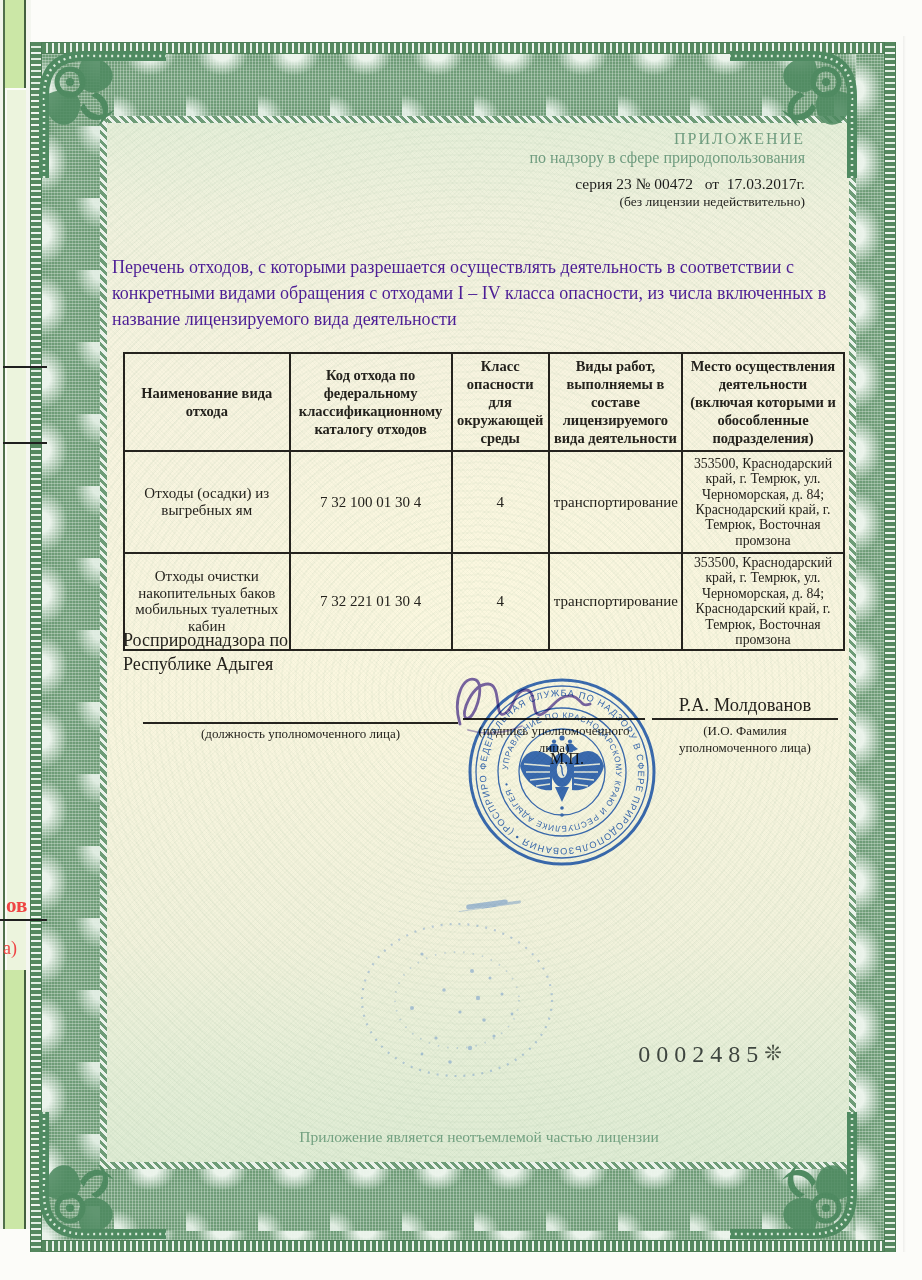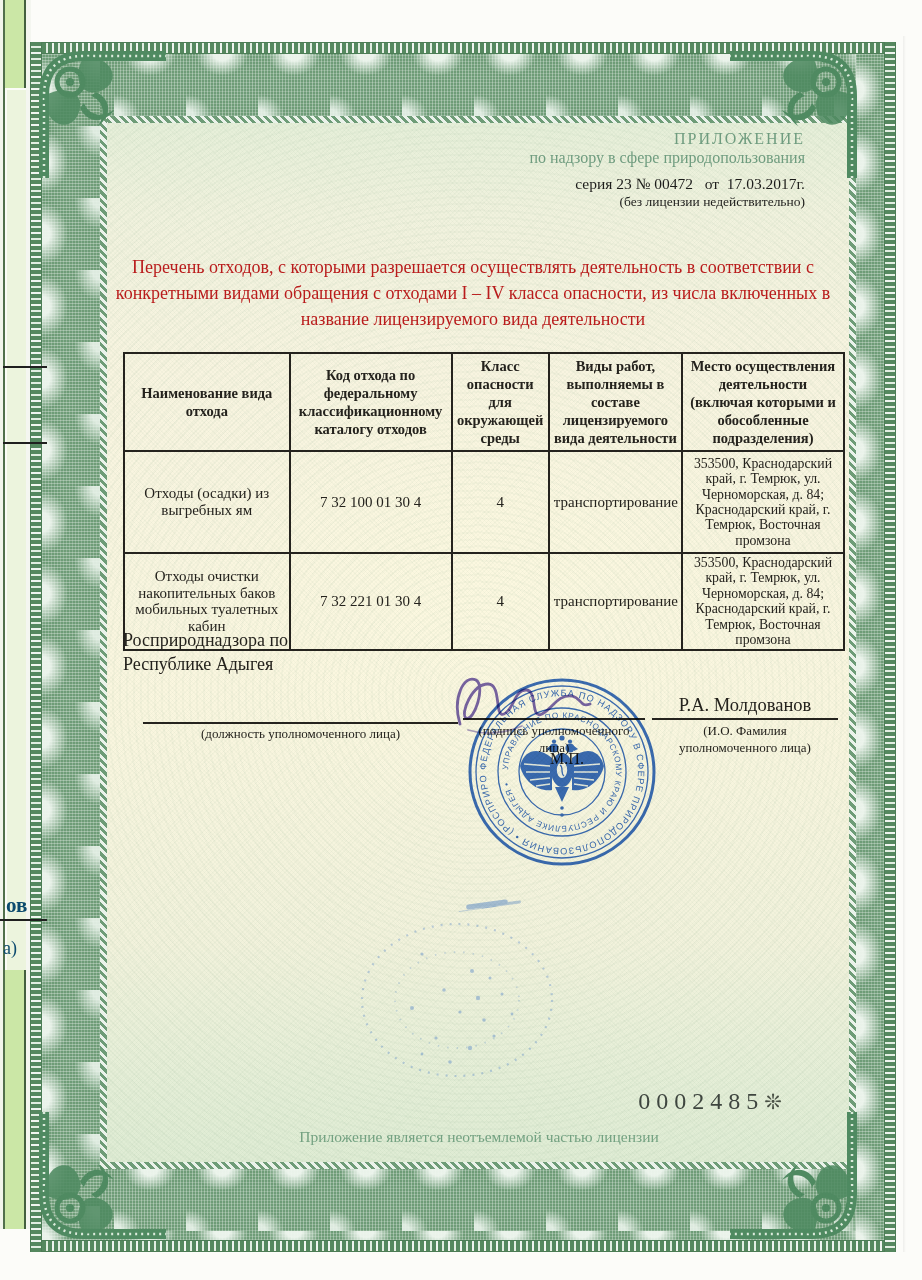--- a/index.html
+++ b/index.html
@@ -10,21 +10,21 @@
     color:#24221d;
   }
   .abs{position:absolute;}
 
   
   .underlay{left:0;top:25;width:31px;height:1229px;z-index:1;
     background:linear-gradient(90deg,#f2f5ec 0 3px,#51704c 3px 5px,#cbe7a6 5px 24px,#44603f 24px 26px,#f4f6f0 26px 31px);}
   .underlay-panel{left:5px;top:88px;width:19px;height:880px;z-index:2;
     background:#ecf4dd;border-left:2px solid #fbfcf7;border-top:2px solid #fbfcf7;}
   .margin-line{height:2px;background:#1f1f1f;z-index:9;}
-  .margin-frag{z-index:9;color:#0c4a6e;}
+  .margin-frag{z-index:9;color:#ef4444;}
 
   
   .chain-h{background:repeating-linear-gradient(90deg,#55885f 0 4px,#e2eee2 4px 6px,#55885f 6px 10px,#f0f5f0 10px 12px);box-shadow:inset 0 1px 0 #4c7d56, inset 0 -1px 0 #4c7d56;z-index:2;}
   .chain-v{background:repeating-linear-gradient(0deg,#55885f 0 4px,#e2eee2 4px 6px,#55885f 6px 10px,#f0f5f0 10px 12px);box-shadow:inset 1px 0 0 #4c7d56, inset -1px 0 0 #4c7d56;z-index:2;}
   .band-h{z-index:2;background-color:#6e9c77;
     background-image:
       radial-gradient(36px 30px at 36px 0px, rgba(240,247,240,.95) 0 8px, rgba(240,247,240,0) 26px),
       radial-gradient(36px 30px at 0px 62px, rgba(233,243,234,.9) 0 8px, rgba(233,243,234,0) 26px),
       repeating-linear-gradient(90deg, rgba(255,255,255,.30) 0 1px, rgba(255,255,255,0) 1px 3px),
       repeating-linear-gradient(0deg, rgba(255,255,255,.20) 0 1px, rgba(255,255,255,0) 1px 3px);
@@ -50,21 +50,21 @@
   .crease{left:903px;top:36px;width:3px;height:1216px;z-index:1;background:linear-gradient(90deg,rgba(0,0,0,.055),rgba(0,0,0,0));}
 
   
   .hdr{left:480px;top:130px;width:325px;text-align:right;z-index:4;}
   .hdr-title{font-size:16px;letter-spacing:2px;color:#6f9c7f;text-align:right;}
   .hdr-sub{font-size:16px;color:#6f9c7f;line-height:19px;}
   .hdr-series{font-size:15.5px;color:#1d1d1b;margin-top:8px;white-space:pre;}
   .hdr-note{font-size:13.5px;color:#1d1d1b;margin-top:1px;}
 
   
-  .intro{left:112px;top:254px;width:722px;text-align:center;font-size:18px;line-height:26px;z-index:4;color:#b91c1c;}
+  .intro{left:112px;top:254px;width:722px;text-align:left;font-size:18px;line-height:26px;z-index:4;color:#4c1d95;}
 
   
   .lic-table{left:123px;top:352px;width:722px;z-index:4;}
   table{border-collapse:collapse;width:100%;table-layout:fixed;}
   th,td{border:2px solid #25231e;text-align:center;vertical-align:middle;padding:2px 4px;}
   th{font-size:14.5px;font-weight:bold;line-height:1.25;height:92px;}
   td{font-size:15px;line-height:1.12;}
   tr.r1 td{height:96px;}
   tr.r2 td{height:86px;}
   td.addr{font-size:13.8px;line-height:1.12;padding:1px 2px;}
@@ -78,21 +78,21 @@
   .officer{left:650px;top:695px;width:190px;text-align:center;font-size:18.5px;z-index:4;}
 
   
   .stamp{left:462px;top:672px;width:200px;height:200px;z-index:6;mix-blend-mode:multiply;opacity:.92;}
   .sig-ink{left:438px;top:660px;width:235px;height:105px;z-index:7;mix-blend-mode:multiply;}
   .ghost{left:352px;top:916px;width:215px;height:168px;z-index:5;}
   .smudge{left:466px;top:902px;width:42px;height:5px;z-index:5;background:rgba(44,104,190,.4);border-radius:3px;transform:rotate(-8deg);
     box-shadow:14px 2px 0 -1px rgba(44,104,190,.3), -10px 3px 0 -2px rgba(44,104,190,.25);}
 
   
-  .serial{left:615px;top:1088px;width:190px;z-index:4;display:flex;align-items:flex-end;justify-content:center;}
+  .serial{left:615px;top:1041px;width:190px;z-index:4;display:flex;align-items:flex-start;justify-content:center;}
   .serial-num{font-size:24px;letter-spacing:6px;color:#3e453f;}
   .serial-sym{font-size:21px;color:#4a5146;}
   .footer{left:118px;top:1128px;width:722px;text-align:center;font-size:15.5px;color:#73a181;z-index:4;}
 </style>
 </head>
 <body>
 
 <div class="abs underlay"></div>
 <div class="abs underlay-panel"></div>
 <div class="abs margin-line" style="left:3px;top:366px;width:44px;"></div>

